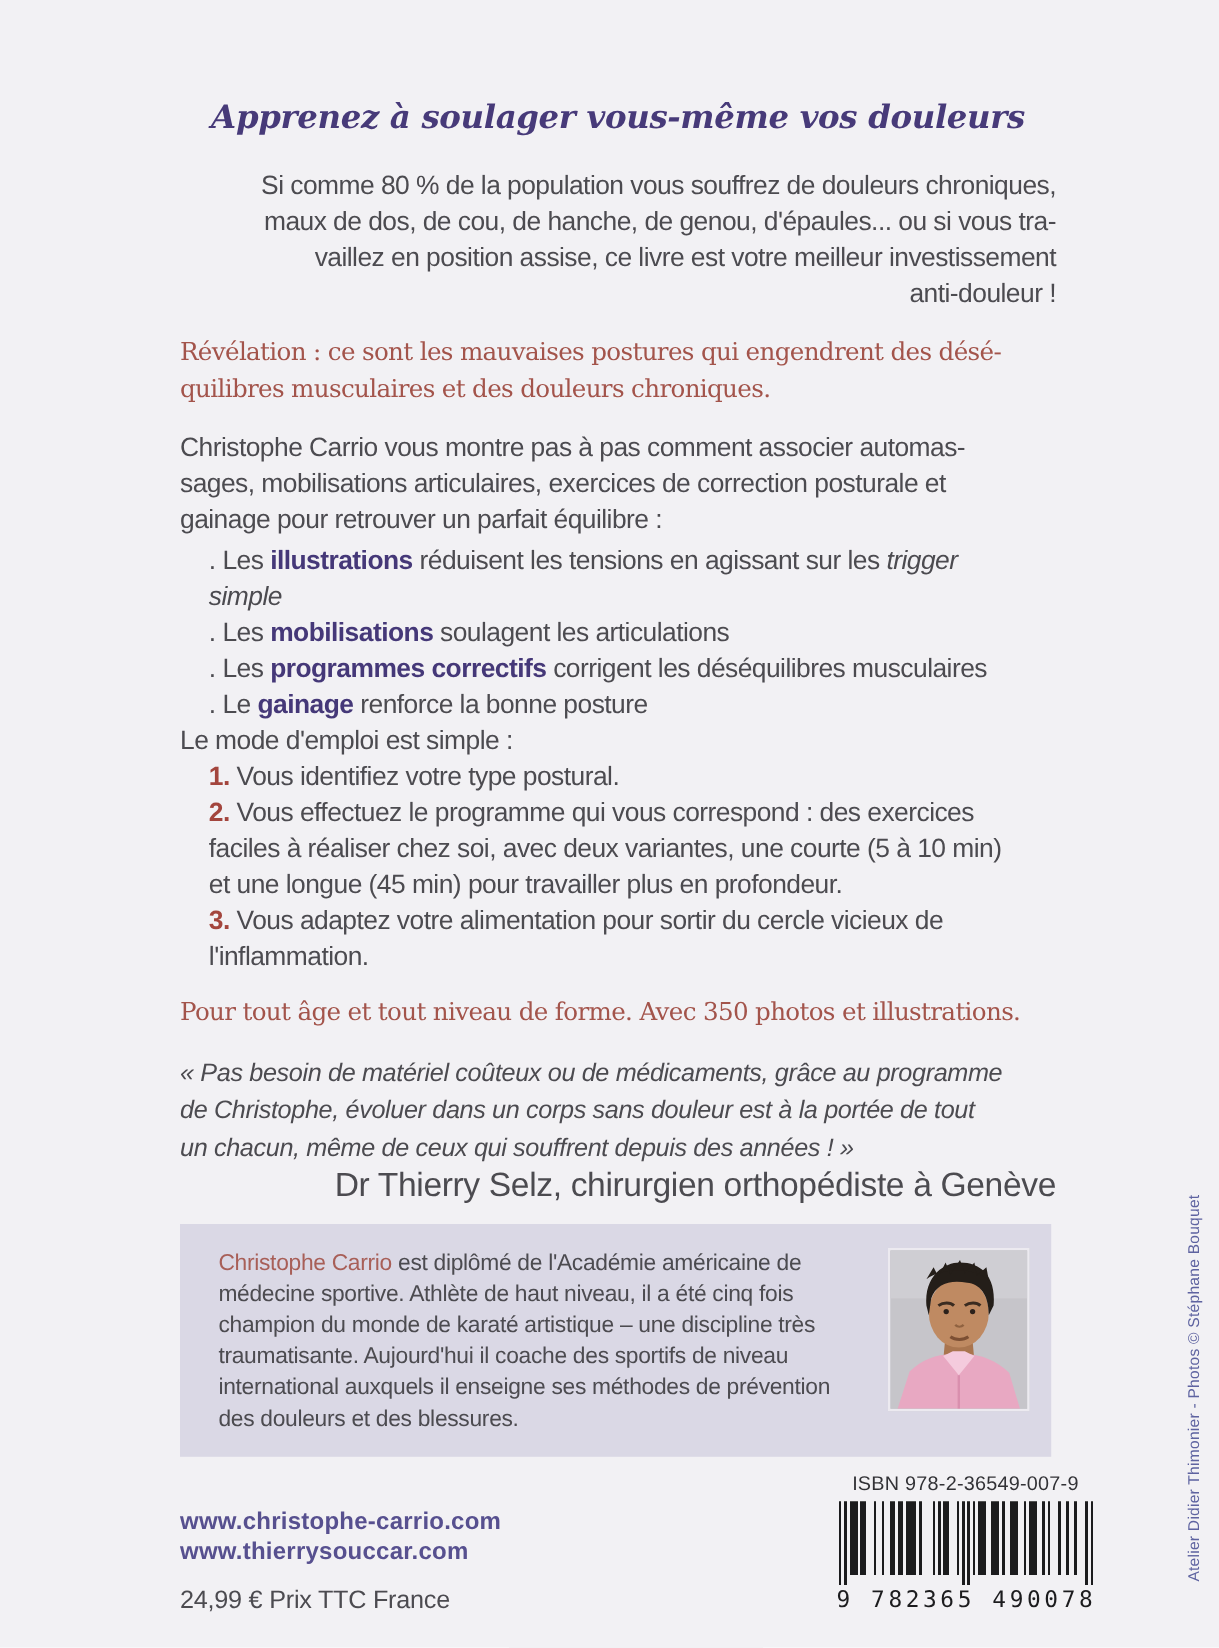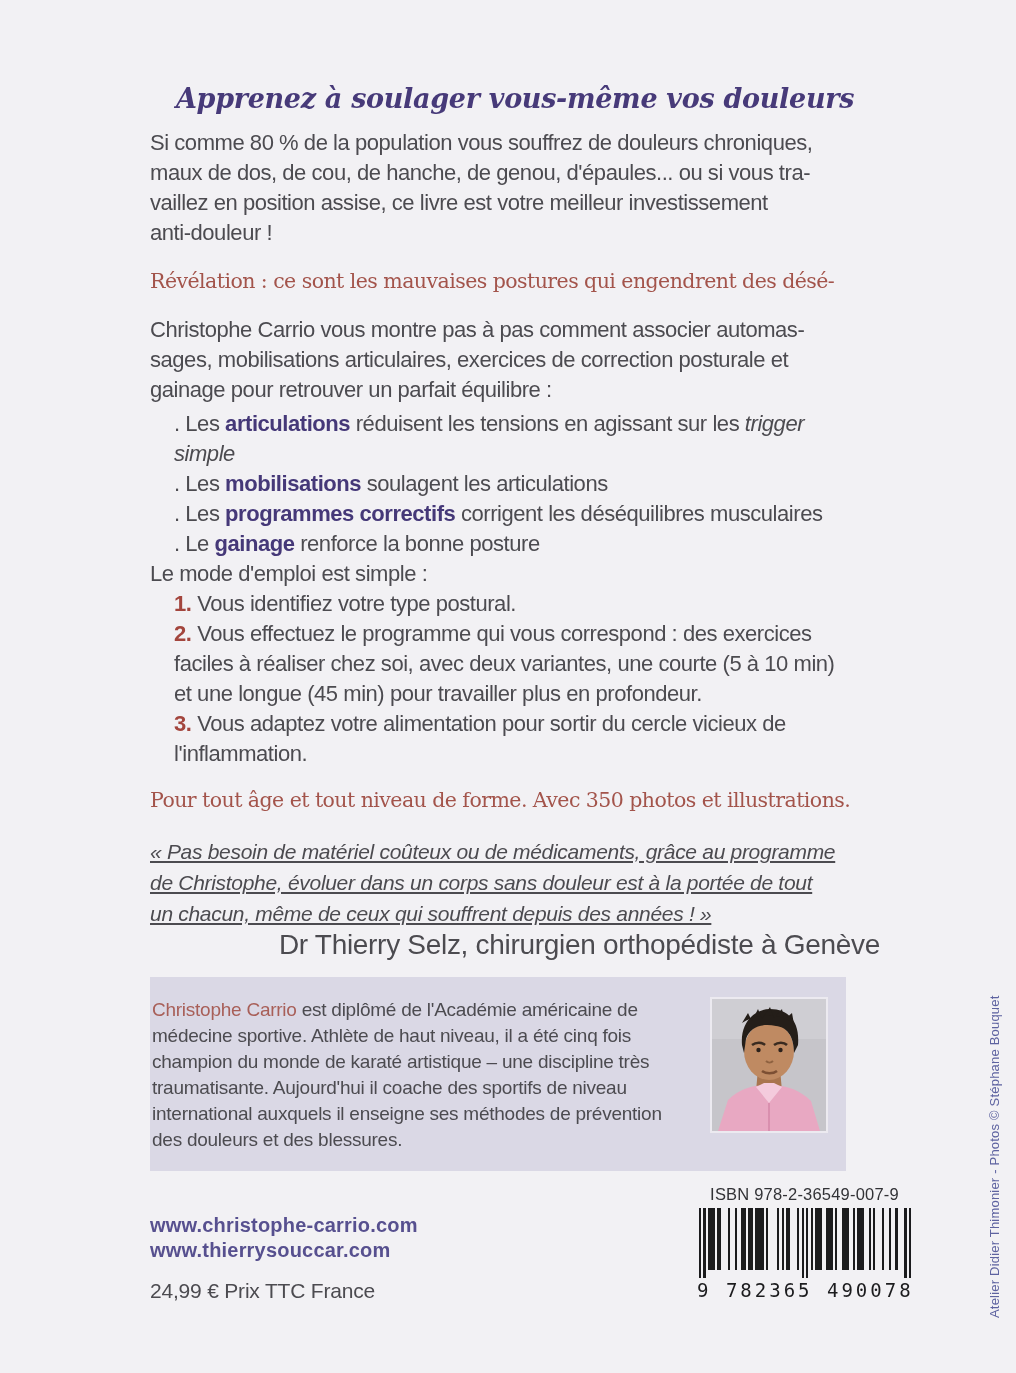--- a/index.html
+++ b/index.html
@@ -16,42 +16,42 @@
   }
   .content{ margin-left:150px; width:730px; }
   .title{
     margin:82px 0 0 0; text-align:center;
     font-family:"DejaVu Serif", serif; font-weight:bold;
     font-size:27px; line-height:34px; color:var(--title-purple);
     letter-spacing:-0.3px;
     font-style:italic;
   }
   .para{ font-size:22px; line-height:30px; letter-spacing:-0.45px; }
-  .intro{ margin-top:12px; }
+  .intro{ margin-top:24px;text-align:right; }
   .serif-red{
     font-family:"DejaVu Serif", serif; color:var(--serif-red);
     font-size:20.5px; line-height:31px; letter-spacing:-0.55px;
   }
   .revelation{ margin-top:18px; }
   .method{ margin-top:18px; }
   .bullets{ margin-top:4px; padding-left:24px; font-size:22px; line-height:30px; letter-spacing:-0.45px; }
   .mode-title{ }
   .steps{ padding-left:24px; font-size:22px; line-height:30px; letter-spacing:-0.45px; }
   .audience{ margin-top:16px; }
   .quote{
-    margin-top:20px; font-style:italic; font-size:21px; line-height:31px; letter-spacing:-0.3px;text-decoration:underline;
+    margin-top:20px; font-style:italic; font-size:21px; line-height:31px; letter-spacing:-0.3px;
   }
   .attribution{ margin-top:2px; text-align:right; font-size:28px; line-height:28px; letter-spacing:-0.3px; }
   .seg-b{ font-weight:bold; color:var(--accent-purple); }
   .seg-i{ font-style:italic; }
   .seg-n{ font-weight:bold; color:var(--step-red); }
   .seg-r{ color:var(--bio-name-red); }
   .bio-box{
     margin-top:18px; width:676px; background:var(--bio-bg);
-    padding:20px 18px 18px 2px; display:flex; gap:18px; align-items:flex-start;
+    padding:20px 18px 18px 32px; display:flex; gap:18px; align-items:flex-start;
   }
   .bio-text{ font-size:19px; line-height:26px; letter-spacing:-0.25px; width:540px; }
   .photo{ width:114px; height:132px; flex:0 0 auto; border:2px solid #ECEAF0; background:#C6C5CA; }
   .photo svg{ display:block; width:100%; height:100%; }
   .footer{ margin-top:14px; width:762px; display:flex; justify-content:space-between; align-items:flex-start; }
   .footer-left{ margin-top:28px; }
   .websites{ font-weight:bold; font-size:20px; line-height:25px; letter-spacing:0.2px; color:var(--link-purple); }
   .price{ margin-top:16px; font-size:21px; letter-spacing:-0.2px; color:var(--text); }
   .footer-right{ width:215px; text-align:center; }
   .isbn{ font-size:16.5px; letter-spacing:0.2px; color:#323236; margin-bottom:4px; white-space:nowrap; }
@@ -76,30 +76,31 @@
 
     <div class="para intro">
         <div class="t-line">Si comme 80 % de la population vous souffrez de douleurs chroniques,</div>
         <div class="t-line">maux de dos, de cou, de hanche, de genou, d'épaules... ou si vous tra-</div>
         <div class="t-line">vaillez en position assise, ce livre est votre meilleur investissement</div>
         <div class="t-line">anti-douleur !</div>
       </div>
 
     <div class="serif-red revelation">
         <div class="t-line">Révélation : ce sont les mauvaises postures qui engendrent des désé-</div>
+        <div class="t-line">quilibres musculaires et des douleurs chroniques.</div>
       </div>
 
     <div class="para method">
         <div class="t-line">Christophe Carrio vous montre pas à pas comment associer automas-</div>
         <div class="t-line">sages, mobilisations articulaires, exercices de correction posturale et</div>
         <div class="t-line">gainage pour retrouver un parfait équilibre :</div>
       </div>
 
     <div class="bullets">
-        <div class="bullet-item"><span>. Les </span><span class="seg-b">articulations</span><span> réduisent les tensions en agissant sur les </span><span class="seg-i">trigger</span><br><span class="seg-i">simple</span></div>
+        <div class="bullet-item"><span>. Les </span><span class="seg-b">illustrations</span><span> réduisent les tensions en agissant sur les </span><span class="seg-i">trigger</span><br><span class="seg-i">simple</span></div>
         <div class="bullet-item"><span>. Les </span><span class="seg-b">mobilisations</span><span> soulagent les articulations</span></div>
         <div class="bullet-item"><span>. Les </span><span class="seg-b">programmes correctifs</span><span> corrigent les déséquilibres musculaires</span></div>
         <div class="bullet-item"><span>. Le </span><span class="seg-b">gainage</span><span> renforce la bonne posture</span></div>
       </div>
 
     <div class="para mode-title">Le mode d'emploi est simple :</div>
 
     <div class="steps">
         <div class="step-item"><span class="seg-n">1. </span><span>Vous identifiez votre type postural.</span></div>
         <div class="step-item"><span class="seg-n">2. </span><span>Vous effectuez le programme qui vous correspond : des exercices</span><br><span>faciles à réaliser chez soi, avec deux variantes, une courte (5 à 10 min)</span><br><span>et une longue (45 min) pour travailler plus en profondeur.</span></div>

